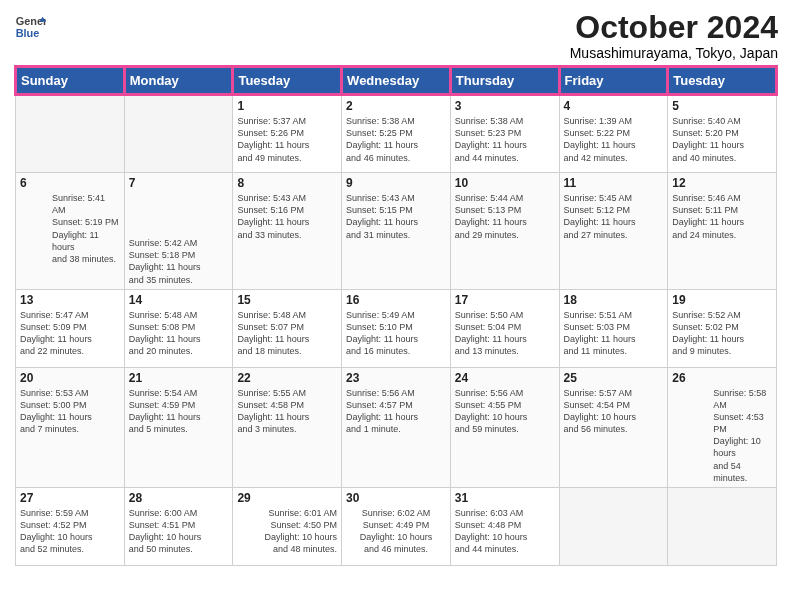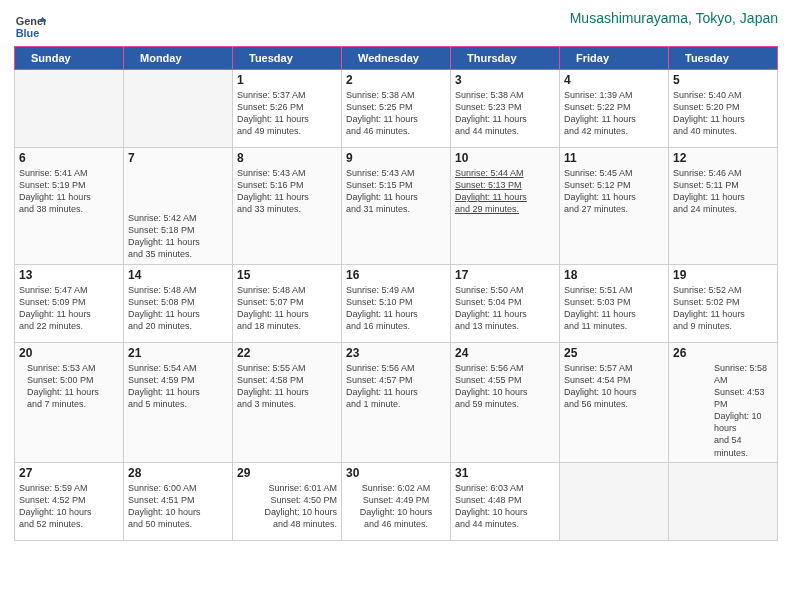--- a/index.html
+++ b/index.html
@@ -34,36 +34,36 @@
       text-align: right;
     }
     .month-title {
       font-size: 32px;
       font-weight: bold;
       color: #222;
       line-height: 1.1;
     }
     .location {
       font-size: 14px;
-      color: #0f766e;
+      color: #000000;
       font-weight: normal;
     }
     table {
       width: 100%;
       border-collapse: collapse;
       table-layout: fixed;
     }
     th {
       background-color: #2b5ca8;
       color: #fff;
-      font-size: 11px;
+      font-size: 13px;
       font-weight: bold;
-      padding: 5px 16px;
+      padding: 5px 4px;
       text-align: left;
-      border: 1px solid #ec4899;
+      border: 3px solid #ec4899;
     }
     td {
       vertical-align: top;
       border: 1px solid #d0d0d0;
       padding: 3px 4px;
       font-size: 9.5px;
       color: #333;
       height: 78px;
       background: #fff;
     }
@@ -92,20 +92,21 @@
 <div class="container">
   <div class="header-row">
     <div class="logo">
       <svg class="logo-icon" viewBox="0 0 38 38" xmlns="http://www.w3.org/2000/svg">
         <text x="2" y="18" font-size="13" font-weight="bold" fill="#444" font-family="Arial">General</text>
         <text x="2" y="32" font-size="13" font-weight="bold" fill="#2b5ca8" font-family="Arial">Blue</text>
         <polygon points="34,8 38,14 30,14" fill="#2b5ca8"></polygon>
       </svg>
     </div>
     <div class="title-block">
+      <div class="month-title">October 2024</div>
       <div class="location">Musashimurayama, Tokyo, Japan</div>
     </div>
   </div>
 
   <table>
     <thead>
       <tr id="weekday-header">
           <th>Sunday</th>
           <th>Monday</th>
           <th>Tuesday</th>
@@ -151,21 +152,21 @@
             <span class="day-num">5</span>
             <div class="day-info" style="white-space: pre-line;">Sunrise: 5:40 AM
 Sunset: 5:20 PM
 Daylight: 11 hours
 and 40 minutes.</div>
           </td>
         </tr>
         <tr>
           <td>
             <span class="day-num">6</span>
-            <div class="day-info" style="white-space: pre-line;">Sunrise: 5:41 AM
+            <div class="day-info" style="white-space: pre-line; margin-left: 32px;">Sunrise: 5:41 AM
 Sunset: 5:19 PM
 Daylight: 11 hours
 and 38 minutes.</div>
           </td>
           <td>
             <span class="day-num">7</span>
             <div class="day-info" style="white-space: pre-line; margin-top: 47px;">Sunrise: 5:42 AM
 Sunset: 5:18 PM
 Daylight: 11 hours
 and 35 minutes.</div>
@@ -179,21 +180,21 @@
           </td>
           <td>
             <span class="day-num">9</span>
             <div class="day-info" style="white-space: pre-line;">Sunrise: 5:43 AM
 Sunset: 5:15 PM
 Daylight: 11 hours
 and 31 minutes.</div>
           </td>
           <td>
             <span class="day-num">10</span>
-            <div class="day-info" style="white-space: pre-line; text-decoration: underline;">Sunrise: 5:44 AM
+            <div class="day-info" style="white-space: pre-line;">Sunrise: 5:44 AM
 Sunset: 5:13 PM
 Daylight: 11 hours
 and 29 minutes.</div>
           </td>
           <td>
             <span class="day-num">11</span>
             <div class="day-info" style="white-space: pre-line;">Sunrise: 5:45 AM
 Sunset: 5:12 PM
 Daylight: 11 hours
 and 27 minutes.</div>
@@ -253,21 +254,21 @@
             <span class="day-num">19</span>
             <div class="day-info" style="white-space: pre-line;">Sunrise: 5:52 AM
 Sunset: 5:02 PM
 Daylight: 11 hours
 and 9 minutes.</div>
           </td>
         </tr>
         <tr>
           <td>
             <span class="day-num">20</span>
-            <div class="day-info" style="white-space: pre-line; margin-left: 8px;">Sunrise: 5:53 AM
+            <div class="day-info" style="white-space: pre-line;">Sunrise: 5:53 AM
 Sunset: 5:00 PM
 Daylight: 11 hours
 and 7 minutes.</div>
           </td>
           <td>
             <span class="day-num">21</span>
             <div class="day-info" style="white-space: pre-line;">Sunrise: 5:54 AM
 Sunset: 4:59 PM
 Daylight: 11 hours
 and 5 minutes.</div>

